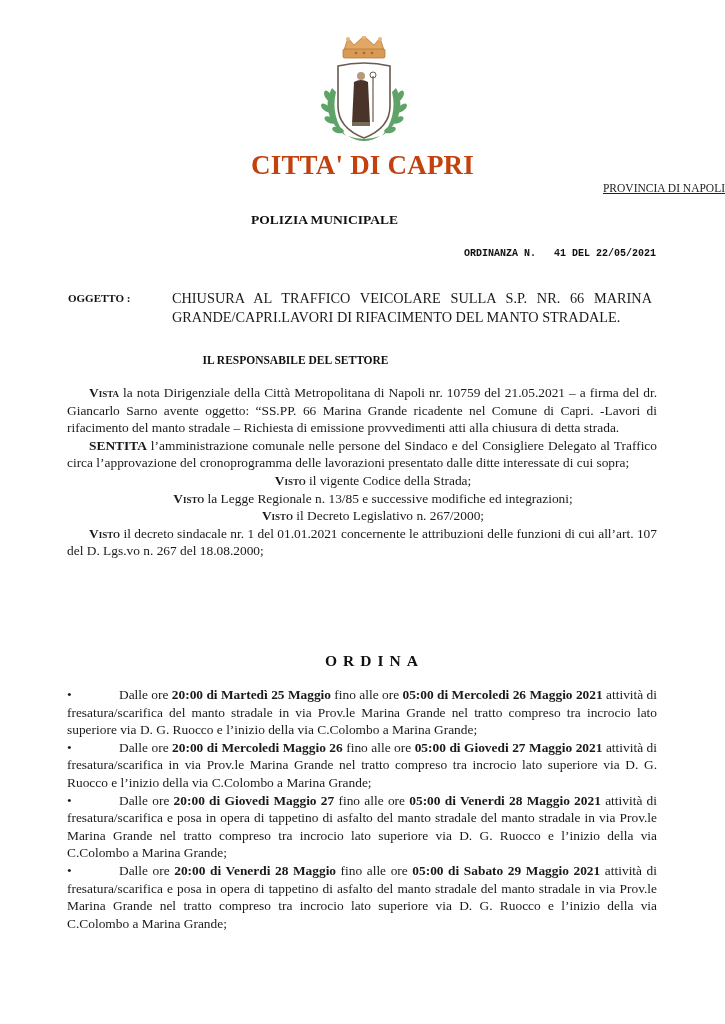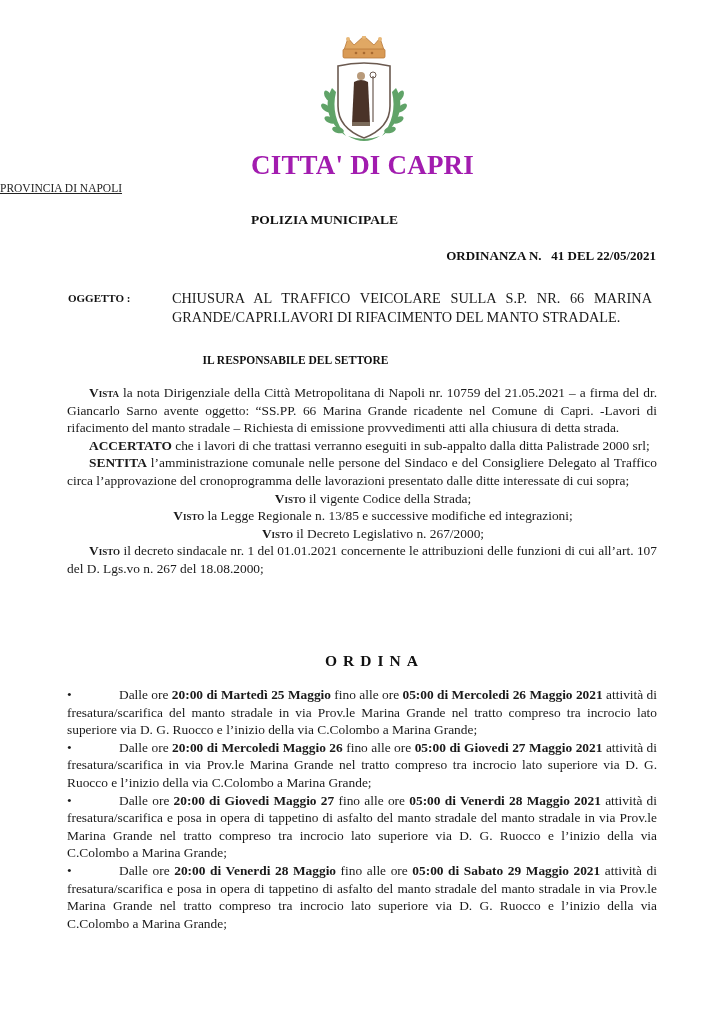--- a/index.html
+++ b/index.html
@@ -4,33 +4,33 @@
   <style>
     html, body { margin: 0; padding: 0; background: #ffffff; }
     body {
       width: 725px; height: 1024px; position: relative; overflow: hidden;
       font-family: "Liberation Serif", "DejaVu Serif", serif;
       color: #1a1a1a;
     }
     .crest { position: absolute; left: 318px; top: 36px; width: 92px; height: 112px; }
     .title {
       position: absolute; left: 0; width: 725px; top: 150px; text-align: center;
-      font-size: 27px; font-weight: bold; letter-spacing: 0.2px; color: #a21caf;
+      font-size: 27px; font-weight: bold; letter-spacing: 0.2px; color: #c2410c;
     }
     .province {
-      position: absolute; left: 0; width: 725px; top: 182px; text-align: left;
+      position: absolute; left: 0; width: 725px; top: 182px; text-align: right;
       font-size: 11.5px; text-decoration: underline; color: #222;
     }
     .dept {
       position: absolute; left: 0; width: 649px; top: 212px; text-align: center;
       font-size: 13.5px; font-weight: bold; color: #111;
     }
     .ordinance-no {
       position: absolute; right: 69px; top: 248px;
-      font-size: 13px; font-weight: bold; color: #111; white-space: pre;
+      font-size: 10px; font-weight: bold; color: #111; white-space: pre; font-family: Liberation Mono, monospace;
     }
     .subject-label {
       position: absolute; left: 68px; top: 292px; font-size: 11px; font-weight: bold; color: #111;
     }
     .subject-text {
       position: absolute; left: 172px; top: 289px; width: 480px;
       font-size: 14.3px; line-height: 19px; text-align: justify; color: #1a1a1a;
     }
     .responsible {
       position: absolute; left: 0; width: 591px; top: 354px; text-align: center;
@@ -104,21 +104,20 @@
 <div class="dept">POLIZIA MUNICIPALE</div>
 <div class="ordinance-no">ORDINANZA N.   41 DEL 22/05/2021</div>
 
 <div class="subject-label">OGGETTO :</div>
 <div class="subject-text">CHIUSURA AL TRAFFICO VEICOLARE SULLA S.P.   NR. 66 MARINA GRANDE/CAPRI.LAVORI DI RIFACIMENTO DEL MANTO STRADALE.</div>
 
 <div class="responsible">IL RESPONSABILE DEL SETTORE</div>
 
 <div class="body">
   <p class="para"><span class="kw-sc">Vista</span><span> la nota Dirigenziale della Città Metropolitana di Napoli nr. 10759 del 21.05.2021 – a firma del dr. Giancarlo Sarno avente oggetto: “SS.PP.  66 Marina Grande ricadente nel Comune di Capri. -Lavori di rifacimento del manto stradale – Richiesta di emissione provvedimenti atti alla chiusura di detta strada.</span></p>
-  <p class="para"><span class="kw">ACCERTATO</span><span> che i lavori di che trattasi verranno eseguiti in sub-appalto dalla ditta Palistrade 2000 srl;</span></p>
   <p class="para"><span class="kw"> SENTITA</span><span> l’amministrazione comunale nelle persone del Sindaco e del Consigliere Delegato al Traffico circa l’approvazione del cronoprogramma delle lavorazioni presentato dalle ditte interessate di cui sopra;</span></p>
   <p class="para single"><span class="kw-sc">Visto</span><span> il vigente Codice della Strada;</span></p>
   <p class="para single"><span class="kw-sc">Visto</span><span> la Legge Regionale n. 13/85 e successive modifiche ed integrazioni;</span></p>
   <p class="para single"><span class="kw-sc">Visto</span><span> il Decreto Legislativo n. 267/2000;</span></p>
   <p class="para"><span class="kw-sc">Visto</span><span> il decreto sindacale nr. 1 del 01.01.2021 concernente le attribuzioni delle funzioni di cui all’art. 107 del D. Lgs.vo n. 267 del 18.08.2000;</span></p>
 </div>
 
 <div class="ordina">ORDINA</div>
 
 <div class="orders">

